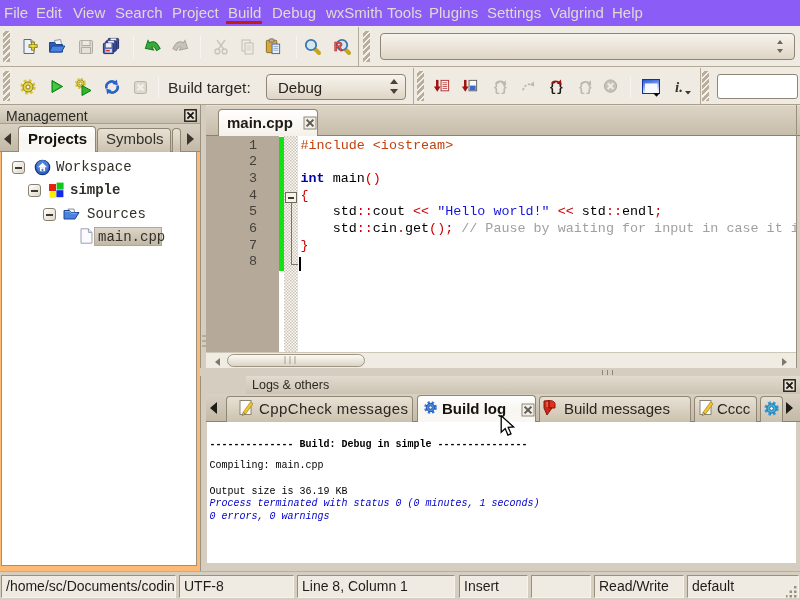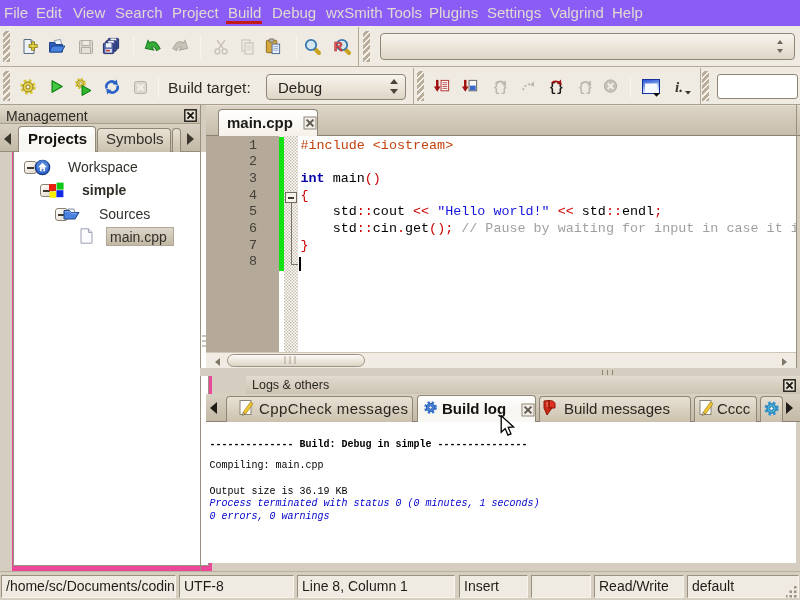--- a/index.html
+++ b/index.html
@@ -26,21 +26,21 @@
 #searchbox { position:absolute; left:717px; top:74px; width:81px; height:25px; background:#FFFFFF; border:1px solid #8E8575; border-radius:3px; }
 
 #mgmt-title { position:absolute; left:0; top:105px; width:200px; height:19px; background:linear-gradient(#E2DBCE,#C8BFAE); border-bottom:1px solid #A89E8C; }
 #mgmt-title b { position:absolute; left:6px; top:3px; font-weight:normal; font-size:14px; color:#2B2822; }
 .closebox { position:absolute; }
 #mgmt-tabs { position:absolute; left:0; top:124px; width:200px; height:28px; background:linear-gradient(#D8D0C2,#C3B9A6); border-bottom:1px solid #948B79; }
 .ptab { position:absolute; border:1px solid #8F8676; border-bottom:none; border-radius:4px 4px 0 0; }
 .ptab.on { background:linear-gradient(#FFFFFF,#F8F6F1 50%,#FAF8F4); }
 .ptab.off { background:linear-gradient(#E8E1D4,#CBC1AE); }
 .arrbtn { position:absolute; width:0; height:0; }
-#tree { position:absolute; left:12px; top:152px; width:200px; height:419px; background:#ec4899; }
+#tree { position:absolute; left:0; top:152px; width:200px; height:419px; background:#fdba74;font-family:Liberation Mono, monospace; }
 #treewhite { position:absolute; left:1px; top:0; width:196px; height:414px; background:#FFFFFF; border:1px solid #9A9181; border-top:none; }
 .trow { position:absolute; font-size:14px; color:#33302A; }
 .expbox { position:absolute; width:13px; height:13px; border:1px solid #8A8170; border-radius:3px; background:linear-gradient(135deg,#FFFFFF,#DED7C8); }
 .expbox i { position:absolute; left:2px; top:5px; width:7px; height:2px; background:#3E3A32; }
 #mgmt-r { position:absolute; left:200px; top:105px; width:1px; height:466px; background:#9A9181; }
 #ed-l { position:absolute; left:209px; top:105px; width:1px; height:263px; background:#B0A694; }
 
 #edtabs { position:absolute; left:206px; top:105px; width:594px; height:31px; background:linear-gradient(#DCD4C6,#C7BDAB); border-top:1px solid #E8E2D6; border-bottom:1px solid #8A8170; }
 #edtab { position:absolute; left:218px; top:109px; width:100px; height:27px; border:1px solid #8F8676; border-bottom:none; border-radius:4px 4px 0 0; background:linear-gradient(#FFFFFF,#F5F1E9); }
 #edtab b { position:absolute; left:8px; top:4px; font-size:15px; color:#1E1B16; }

